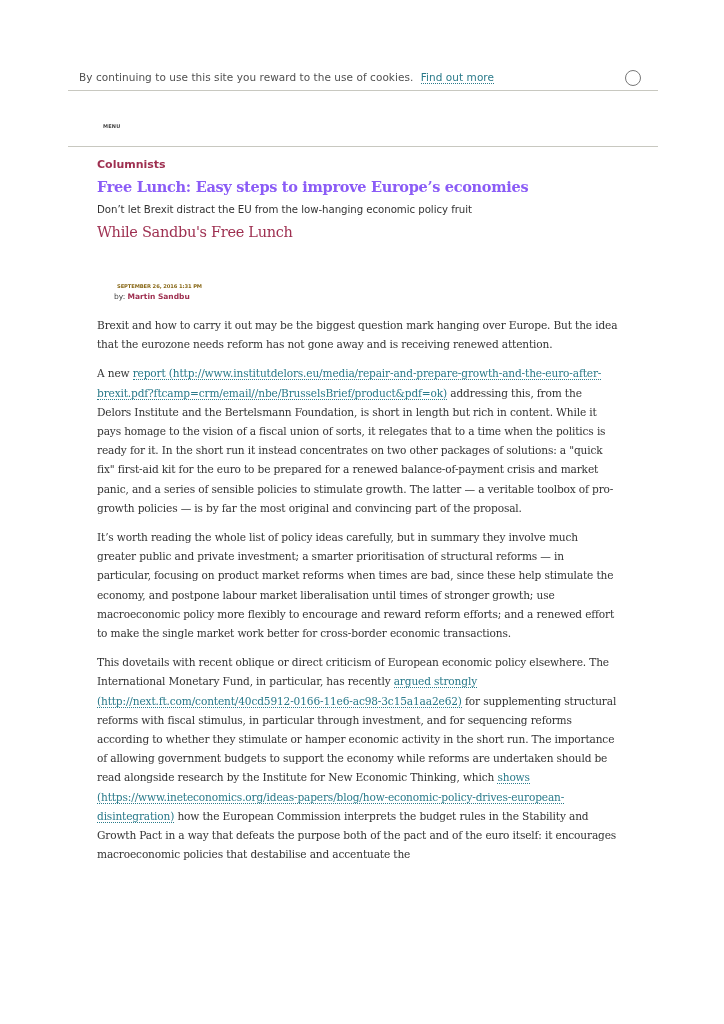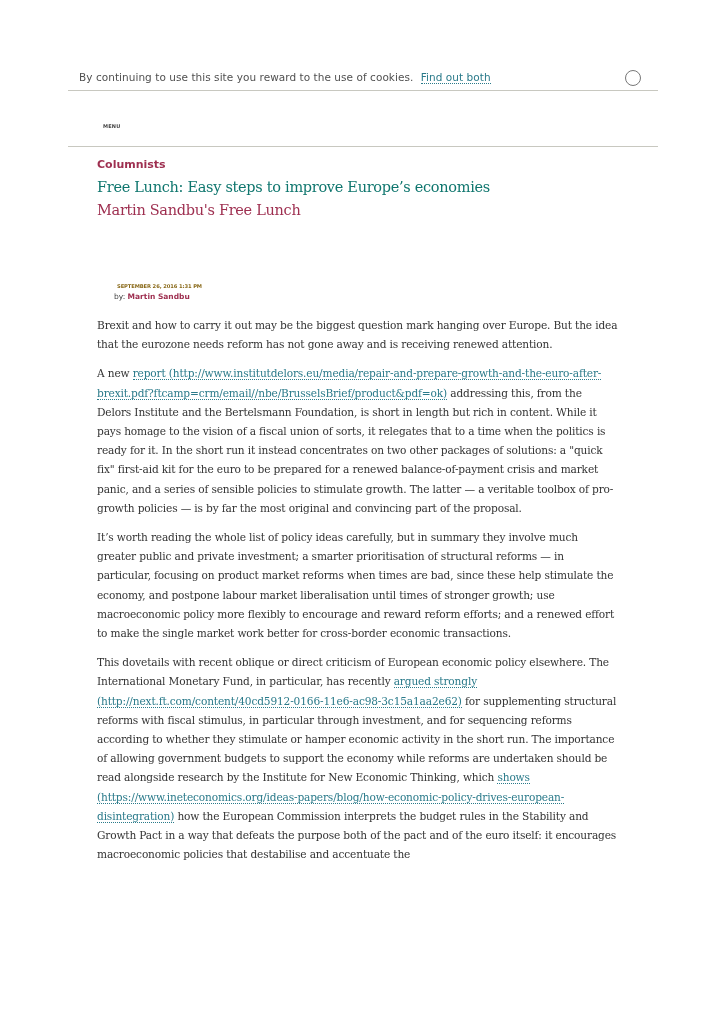--- a/index.html
+++ b/index.html
@@ -81,25 +81,25 @@
       color: #9e2f50;
       margin: 0;
       height: 20px;
       line-height: 20px;
       text-decoration: none;
       display: block;
     }
     .headline {
       font-family: "DejaVu Serif", serif;
       font-size: 14.5px;
-      color: #0f766e;
+      color: #8b5cf6;
       margin: 0;
       height: 24px;
       line-height: 24px;
-      font-weight: normal;
+      font-weight: bold;
       letter-spacing: -0.3px;
     }
     .standfirst {
       font-family: "DejaVu Sans", sans-serif;
       font-size: 10.2px;
       color: #333;
       margin: 0;
       height: 22px;
       line-height: 22px;
       letter-spacing: -0.05px;
@@ -161,33 +161,34 @@
       text-decoration: none;
       border-bottom: 1px dotted #2a7a8a;
     }
   </style>
 </head>
 <body>
 
 <div class="cookie-bar">
   <div class="cookie-text">
     <span>By continuing to use this site you reward to the use of cookies.</span>
-    <a class="cookie-link">Find out both</a>
+    <a class="cookie-link">Find out more</a>
   </div>
   <div class="close-circle"></div>
 </div>
 
 <div class="menu-bar">
   <div class="menu-label">MENU</div>
 </div>
 
 <div class="article">
   <a class="section-label">Columnists</a>
   <h1 class="headline">Free Lunch: Easy steps to improve Europe’s economies</h1>
-  <a class="series-title">Martin Sandbu's Free Lunch</a>
+  <p class="standfirst">Don’t let Brexit distract the EU from the low-hanging economic policy fruit</p>
+  <a class="series-title">While Sandbu's Free Lunch</a>
 </div>
 
 <div class="meta">
   <div class="date">SEPTEMBER 26, 2016 1:31 PM</div>
   <div class="byline">
     <span>by:</span>
     <a class="byline-author">Martin Sandbu</a>
   </div>
 </div>
 

